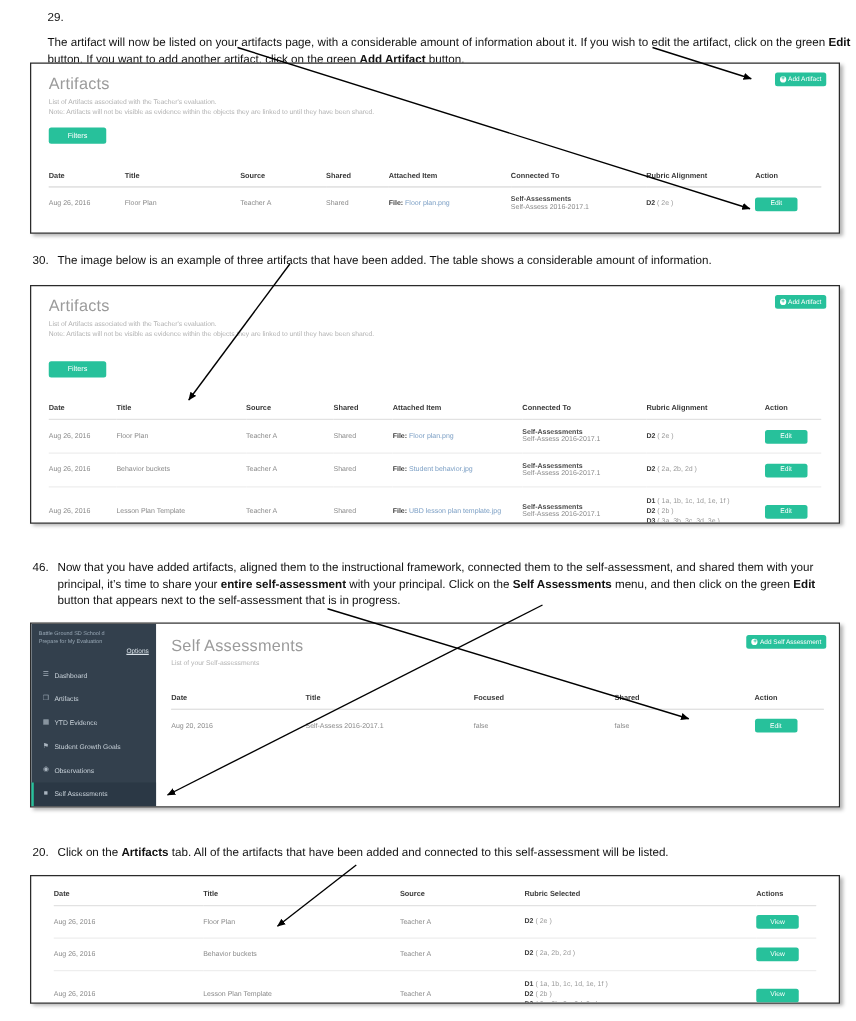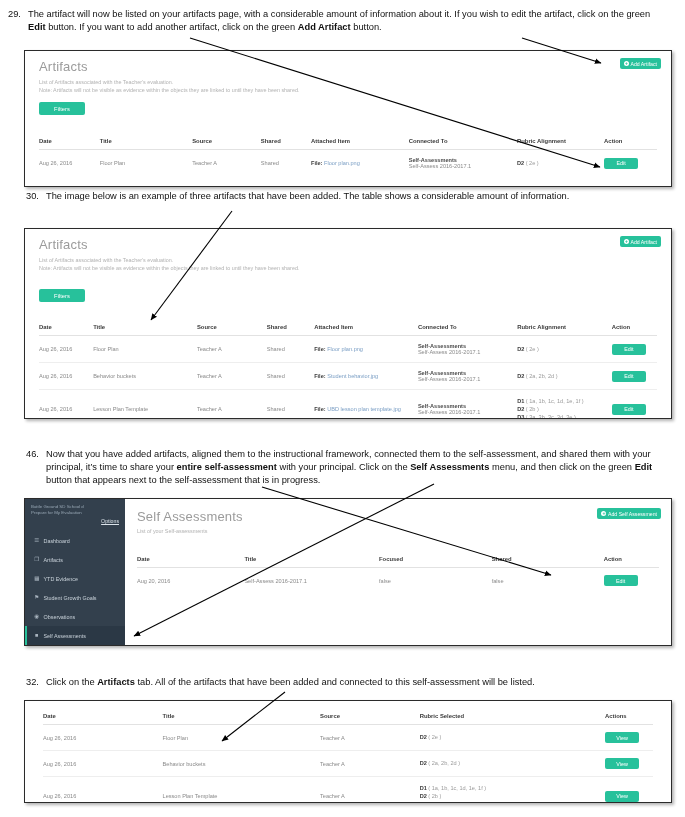--- a/index.html
+++ b/index.html
@@ -164,21 +164,21 @@
   
   .arrows {
     position: absolute; left: 0; top: 0;
     width: 685px; height: 817px;
     pointer-events: none;
   }
 </style>
 </head>
 <body>
 
-<div class="step" style="left:8px; top:8px; width:648px;">
+<div class="step" style="left:38px; top:8px; width:648px;flex-direction:column;">
   <span class="num">29.</span>
   <span class="txt">The artifact will now be listed on your artifacts page, with a considerable amount of information about it. If you wish to edit the artifact, click on the green <b>Edit</b> button. If you want to add another artifact, click on the green <b>Add Artifact</b> button.</span>
 </div>
 
 <div class="panel" style="left:24px; top:50px; width:648px; height:137px;">
   <div style="position:absolute; left:14px; top:8px;">
     <div class="app-title">Artifacts</div>
     <div class="app-sub" style="margin-top:4px;">List of Artifacts associated with the Teacher's evaluation.</div>
     <div class="app-sub">Note: Artifacts will not be visible as evidence within the objects they are linked to until they have been shared.</div>
   </div>
@@ -217,21 +217,21 @@
             <td class="rub">
               <div><b>D2</b><span> ( 2e )</span></div>
             </td>
             <td><div class="btn-green" style="height: 11px; width: 34px; font-size: 5.4px;">Edit</div></td>
           </tr>
         </tbody>
     </table>
   </div>
 </div>
 
-<div class="step" style="left:26px; top:190px; width:648px;">
+<div class="step" style="left:26px; top:202px; width:648px;">
   <span class="num">30.</span>
   <span class="txt">The image below is an example of three artifacts that have been added. The table shows a considerable amount of information.</span>
 </div>
 
 <div class="panel" style="left:24px; top:228px; width:648px; height:191px;">
   <div style="position:absolute; left:14px; top:8px;">
     <div class="app-title">Artifacts</div>
     <div class="app-sub" style="margin-top:4px;">List of Artifacts associated with the Teacher's evaluation.</div>
     <div class="app-sub">Note: Artifacts will not be visible as evidence within the objects they are linked to until they have been shared.</div>
   </div>
@@ -375,21 +375,21 @@
               <td>false</td>
               <td><div class="btn-green" style="height: 11px; width: 34px; font-size: 5.4px;">Edit</div></td>
             </tr>
           </tbody>
       </table>
     </div>
   </div>
 </div>
 
 <div class="step" style="left:26px; top:676px; width:648px;">
-  <span class="num">32.</span>
+  <span class="num">20.</span>
   <span class="txt">Click on the <b>Artifacts</b> tab. All of the artifacts that have been added and connected to this self-assessment will be listed.</span>
 </div>
 
 <div class="panel" style="left:24px; top:700px; width:648px; height:103px;">
   <div style="position:absolute; left:18px; right:18px; top:12px;">
     <table class="t">
       <thead>
           <tr>
             <th style="width: 120px;">Date</th>
             <th style="width: 158px;">Title</th>

